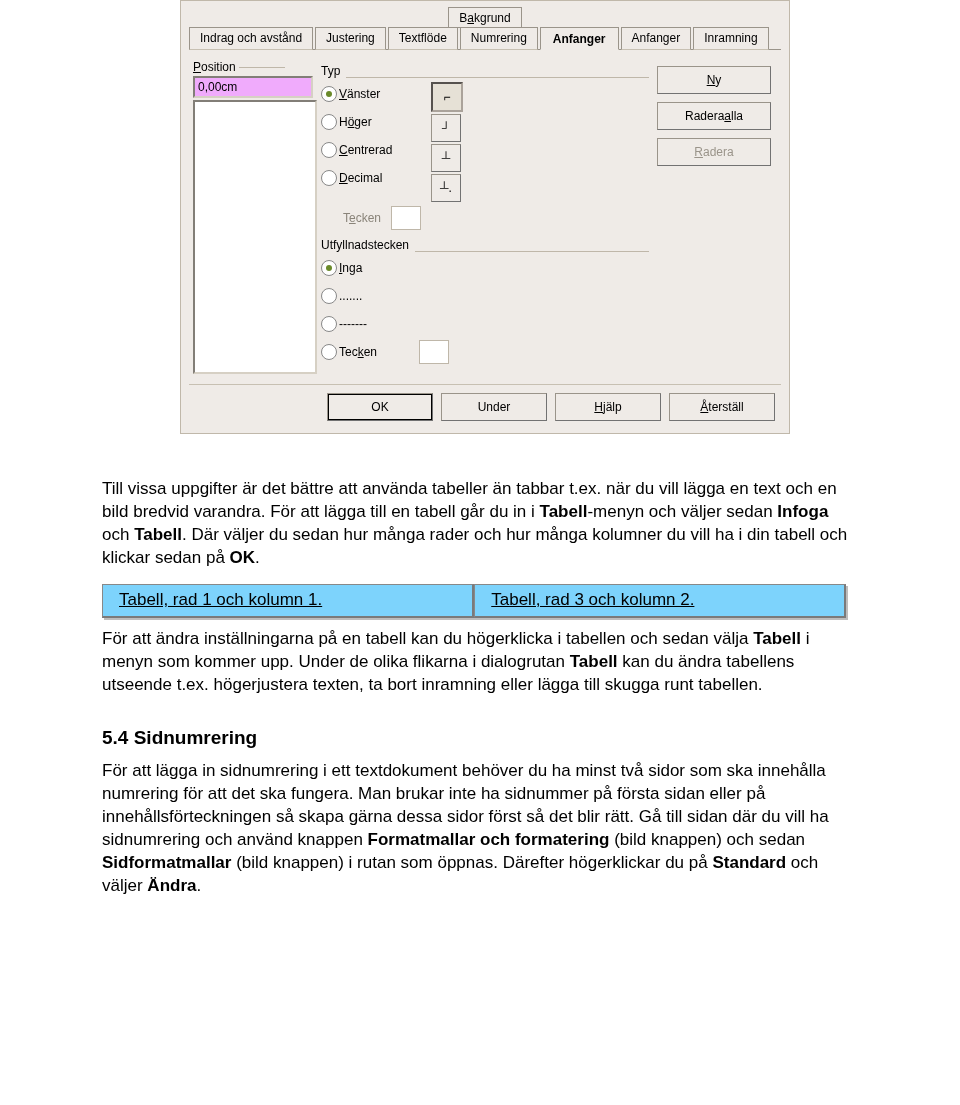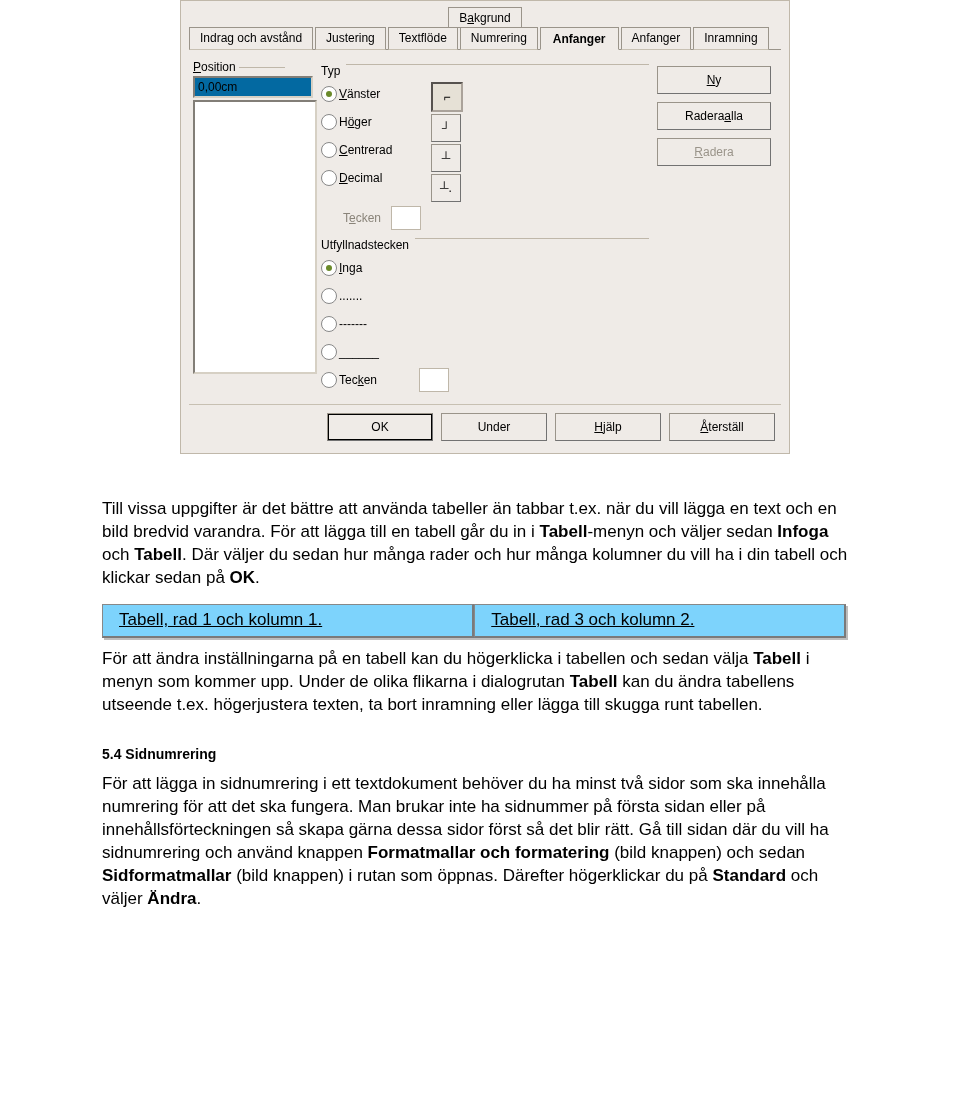--- a/index.html
+++ b/index.html
@@ -25,21 +25,21 @@
   .u { text-decoration:underline; }
 
   .dlg-body { display:flex; gap:8px; padding:6px 4px 4px 4px; }
   .col-pos { width:120px; }
   .col-typ { flex:1; }
   .col-btns { width:120px; padding-top:6px;}
   .legend { font-size:12px; color:#000; margin-bottom:2px; }
   .legend .line { display:inline-block; vertical-align:middle; border-top:1px solid #bfb7a9; height:1px; }
   .pos-input {
     width:100%; box-sizing:border-box; font-size:12px; padding:1px 3px;
-    border:2px inset #d6d0c4; background:#0369a1; height:22px;
+    border:2px inset #d6d0c4; background:#f0abfc; height:22px;
   }
   .pos-list {
     width:100%; height:270px; background:#fff; border:2px inset #d6d0c4; margin-top:2px;
   }
   .radio-row { display:flex; align-items:center; gap:2px; font-size:12px; height:28px;}
   .radio {
     width:14px;height:14px;border:1px solid #888;border-radius:50%;background:#fff;
     display:inline-flex;align-items:center;justify-content:center; flex:0 0 14px;
   }
   .radio.checked::after{content:'';width:6px;height:6px;border-radius:50%;background:#6a8a2a;}
@@ -47,21 +47,21 @@
   .typ-labels { width:100px;}
   .typ-icons { width:36px; padding-top:2px;}
   .icon-btn {
     width:28px;height:26px; background:#efebe7; border:1px solid #9a948a;
     border-right-color:#727272;border-bottom-color:#727272;
     display:flex;align-items:center;justify-content:center; font-size:12px; margin-bottom:2px;
   }
   .icon-btn.pressed{ border:2px inset #aaa29a; background:#e6e1d6;}
   .tecken-row { display:flex; align-items:center; gap:10px; font-size:12px; color:#8a847a; margin-top:2px; margin-bottom:8px;}
   .small-box { width:28px; height:22px; border:1px solid #bfb7a9; background:#fff;}
-  .section-line { display:flex; align-items:flex-start; gap:6px; font-size:12px; margin-top:4px; margin-bottom:2px;}
+  .section-line { display:flex; align-items:flex-end; gap:6px; font-size:12px; margin-top:4px; margin-bottom:2px;}
   .section-line .stroke{flex:1;height:1px;background:#bfb7a9;}
   .side-btn {
     width:112px; height:26px; font-size:12px; background:#efebe7;
     border:1px solid #9a948a; border-right-color:#727272;border-bottom-color:#727272;
     display:flex;align-items:center;justify-content:center; margin-bottom:8px; user-select:none;
   }
   .side-btn.disabled{ color:#9a948a;}
   .bottom-bar {
     display:flex; justify-content:flex-end; gap:8px; padding:8px 6px 4px;
     border-top:1px solid #c7c0b2; margin-top:6px;
@@ -78,21 +78,21 @@
   .article { padding:18px 26px 0 22px; font-size:17px; line-height:1.35; }
   .article p { margin:0 0 14px 0;}
   .gap { height:26px;}
   .tbl { border-collapse:separate; border-spacing:0; width:99%; margin:0 0 10px 0;}
   .tbl td {
     width:50%; border:1px solid #888; border-right:2px solid #7a7a7a; border-bottom:2px solid #7a7a7a;
     padding:4px 16px; font-size:17px; background:#7dd3fc;
     box-shadow:2px 2px 0 #bdbdbd;
     text-decoration:underline;
   }
-  .article h3 { font-size:14px; margin:28px 0 10px 0;}
+  .article h3 { font-size:19px; margin:28px 0 10px 0;}
 </style>
 </head>
 <body>
 
 <div class="page">
 
   <div class="dialog-wrap">
     <div class="dialog">
       <div class="tabs">
         <div class="tabrow" style="justify-content:center;">
@@ -165,24 +165,20 @@
           <div class="radio-row">
               <span class="radio"></span>
               <span>.......</span>
             </div>
           <div class="radio-row">
               <span class="radio"></span>
               <span>-------</span>
             </div>
           <div class="radio-row">
               <span class="radio"></span>
-              <span>______</span>
-            </div>
-          <div class="radio-row">
-              <span class="radio"></span>
               <span>Tec<span class="u">k</span>en</span>
               <span class="small-box" style="margin-left:40px;"></span>
             </div>
         </div>
 
         <div class="col-btns">
           <div class="side-btn"><span class="u">N</span>y</div>
           <div class="side-btn">Radera <span class="u">a</span>lla</div>
           <div class="side-btn disabled"><span class="u">R</span>adera</div>
         </div>

